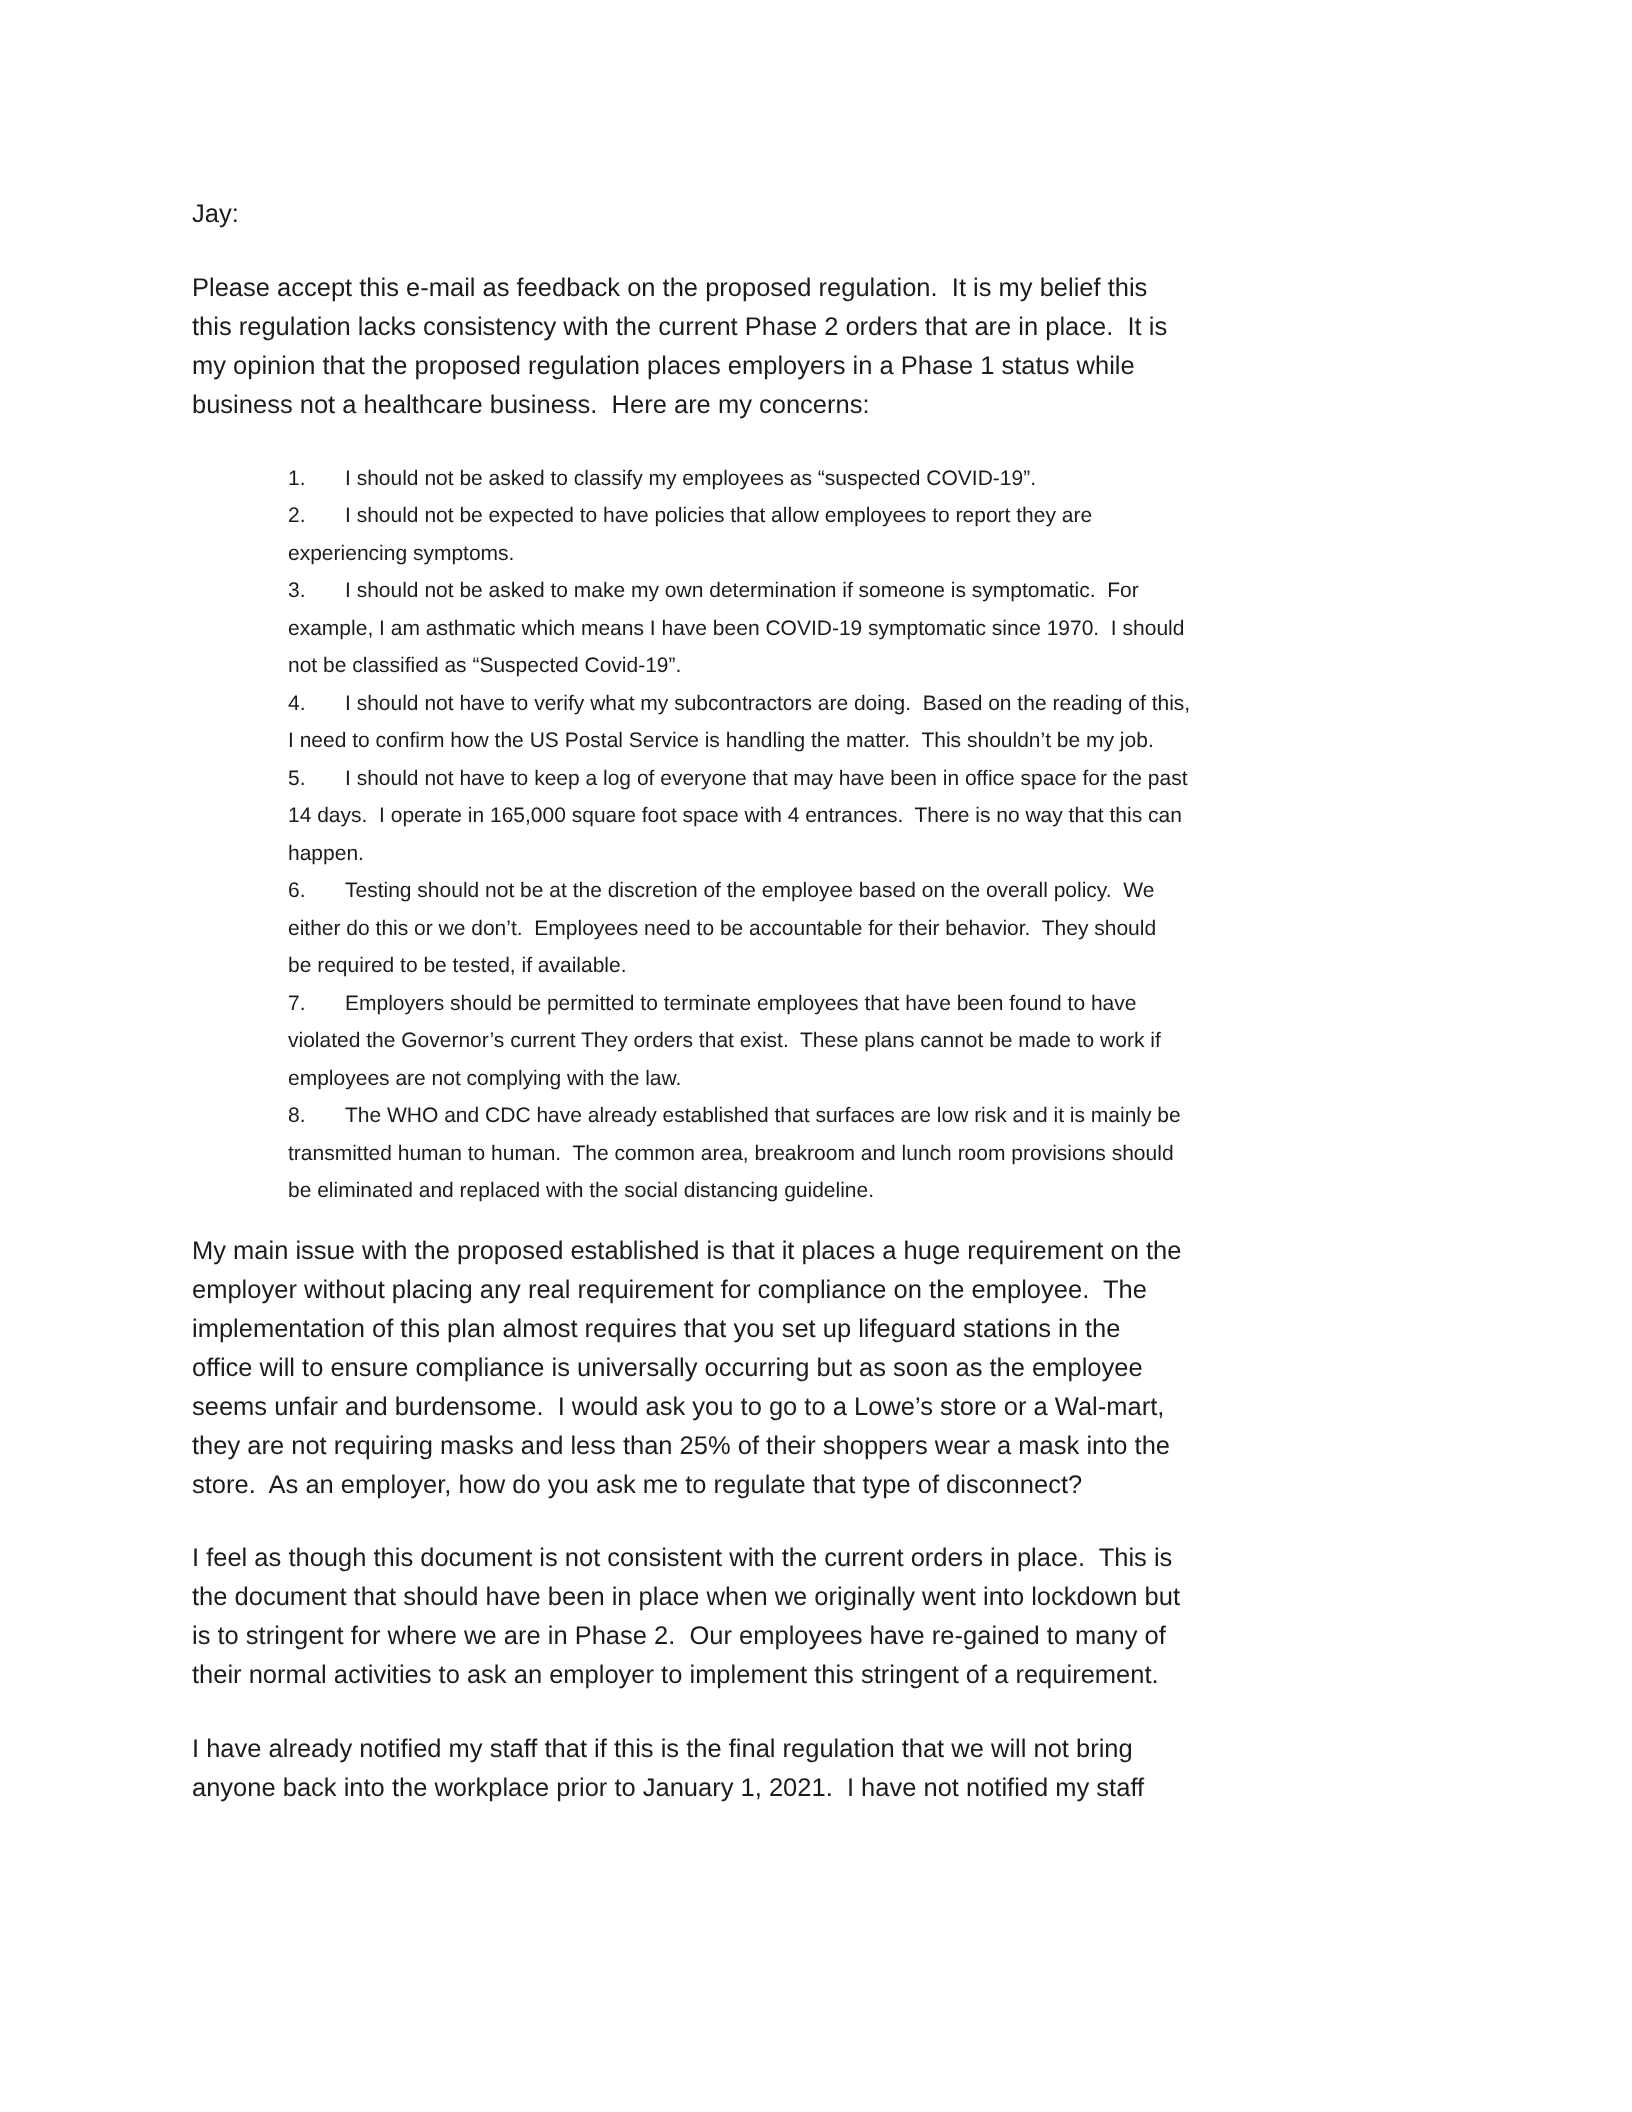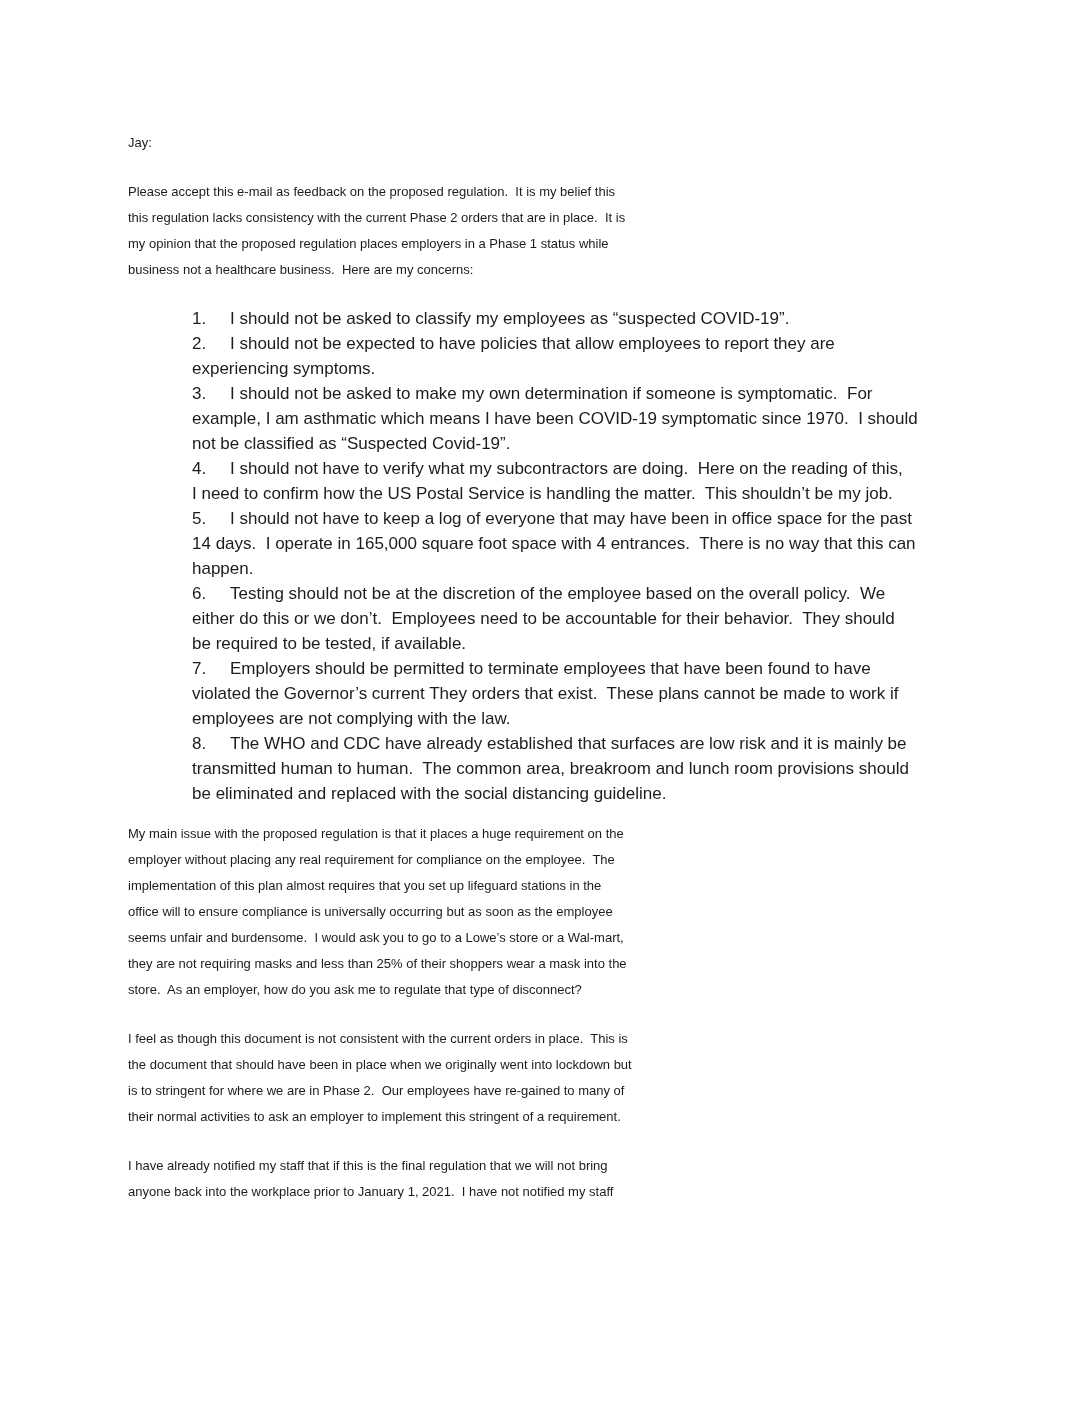--- a/index.html
+++ b/index.html
@@ -9,27 +9,27 @@
     height: 1408px;
     background: #ffffff;
     box-sizing: border-box;
     padding: 130px 120px 0 128px;
     font-family: "Liberation Sans", sans-serif;
     color: #1c1c1c;
     overflow: hidden;
   }
   .para {
     margin: 0 0 23px 0;
-    font-size: 13px;
+    font-size: 17px;
     line-height: 26px;
   }
   .line { white-space: pre; }
   .list {
     margin: 0 0 15px 64px;
-    font-size: 17px;
+    font-size: 14px;
     line-height: 25px;
   }
   .list-item { margin: 0; }
   .num {
     display: inline-block;
     width: 38px;
   }
 </style>
 </head>
 <body>
@@ -52,21 +52,21 @@
         <div class="list-item">
           <div class="line"><span class="num">2.</span><span class="txt">I should not be expected to have policies that allow employees to report they are</span></div>
           <div class="line">experiencing symptoms.</div>
         </div>
         <div class="list-item">
           <div class="line"><span class="num">3.</span><span class="txt">I should not be asked to make my own determination if someone is symptomatic.  For</span></div>
           <div class="line">example, I am asthmatic which means I have been COVID-19 symptomatic since 1970.  I should</div>
           <div class="line">not be classified as “Suspected Covid-19”.</div>
         </div>
         <div class="list-item">
-          <div class="line"><span class="num">4.</span><span class="txt">I should not have to verify what my subcontractors are doing.  Here on the reading of this,</span></div>
+          <div class="line"><span class="num">4.</span><span class="txt">I should not have to verify what my subcontractors are doing.  Based on the reading of this,</span></div>
           <div class="line">I need to confirm how the US Postal Service is handling the matter.  This shouldn’t be my job.</div>
         </div>
         <div class="list-item">
           <div class="line"><span class="num">5.</span><span class="txt">I should not have to keep a log of everyone that may have been in office space for the past</span></div>
           <div class="line">14 days.  I operate in 165,000 square foot space with 4 entrances.  There is no way that this can</div>
           <div class="line">happen.</div>
         </div>
         <div class="list-item">
           <div class="line"><span class="num">6.</span><span class="txt">Testing should not be at the discretion of the employee based on the overall policy.  We</span></div>
           <div class="line">either do this or we don’t.  Employees need to be accountable for their behavior.  They should</div>
@@ -77,21 +77,21 @@
           <div class="line">violated the Governor’s current They orders that exist.  These plans cannot be made to work if</div>
           <div class="line">employees are not complying with the law.</div>
         </div>
         <div class="list-item">
           <div class="line"><span class="num">8.</span><span class="txt">The WHO and CDC have already established that surfaces are low risk and it is mainly be</span></div>
           <div class="line">transmitted human to human.  The common area, breakroom and lunch room provisions should</div>
           <div class="line">be eliminated and replaced with the social distancing guideline.</div>
         </div>
       </div>
       <div class="para">
-        <div class="line">My main issue with the proposed regulation is that it places a huge requirement on the</div>
+        <div class="line">My main issue with the proposed established is that it places a huge requirement on the</div>
         <div class="line">employer without placing any real requirement for compliance on the employee.  The</div>
         <div class="line">implementation of this plan almost requires that you set up lifeguard stations in the</div>
         <div class="line">office will to ensure compliance is universally occurring but as soon as the employee</div>
         <div class="line">seems unfair and burdensome.  I would ask you to go to a Lowe’s store or a Wal-mart,</div>
         <div class="line">they are not requiring masks and less than 25% of their shoppers wear a mask into the</div>
         <div class="line">store.  As an employer, how do you ask me to regulate that type of disconnect?</div>
       </div>
       <div class="para">
         <div class="line">I feel as though this document is not consistent with the current orders in place.  This is</div>
         <div class="line">the document that should have been in place when we originally went into lockdown but</div>

